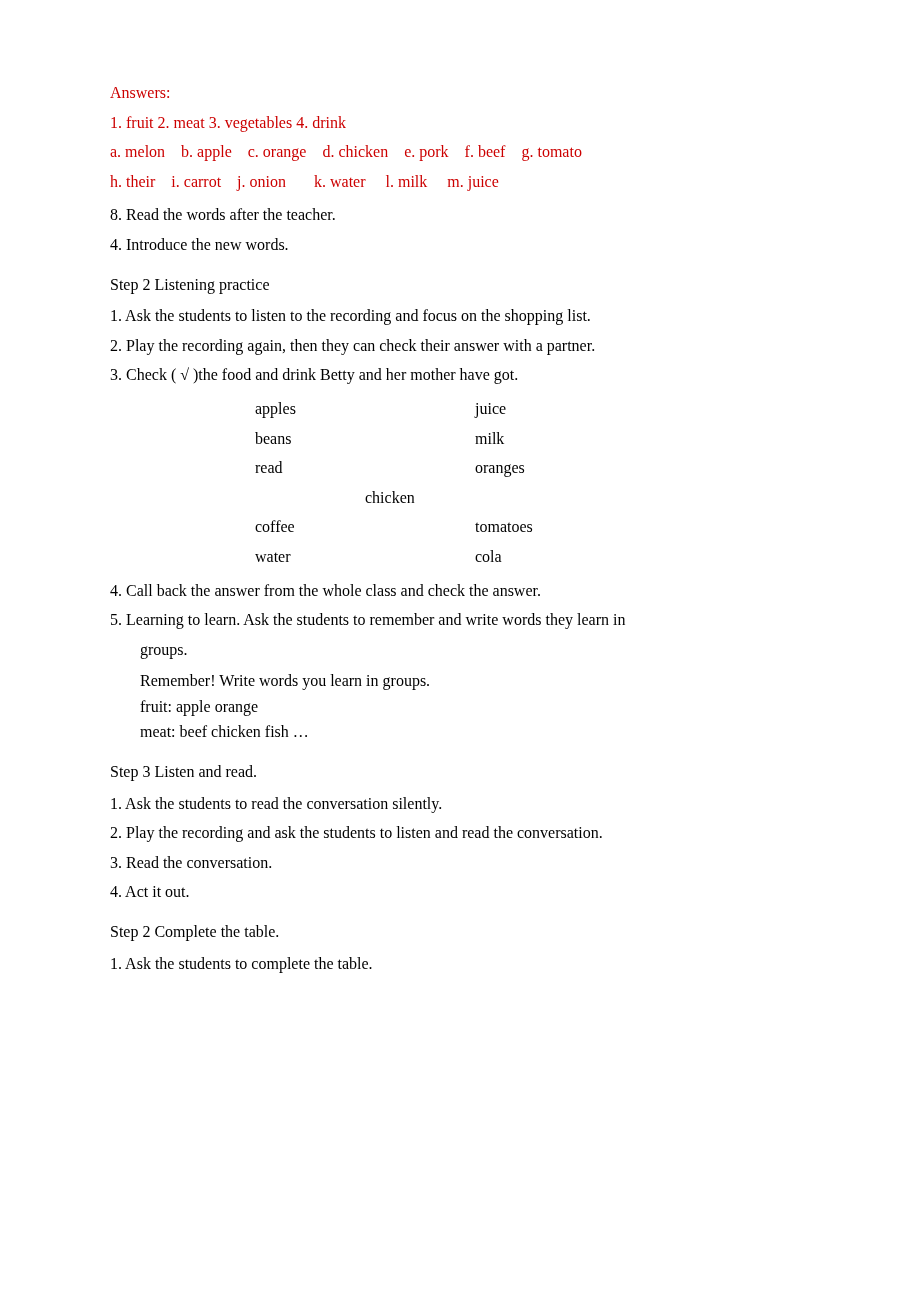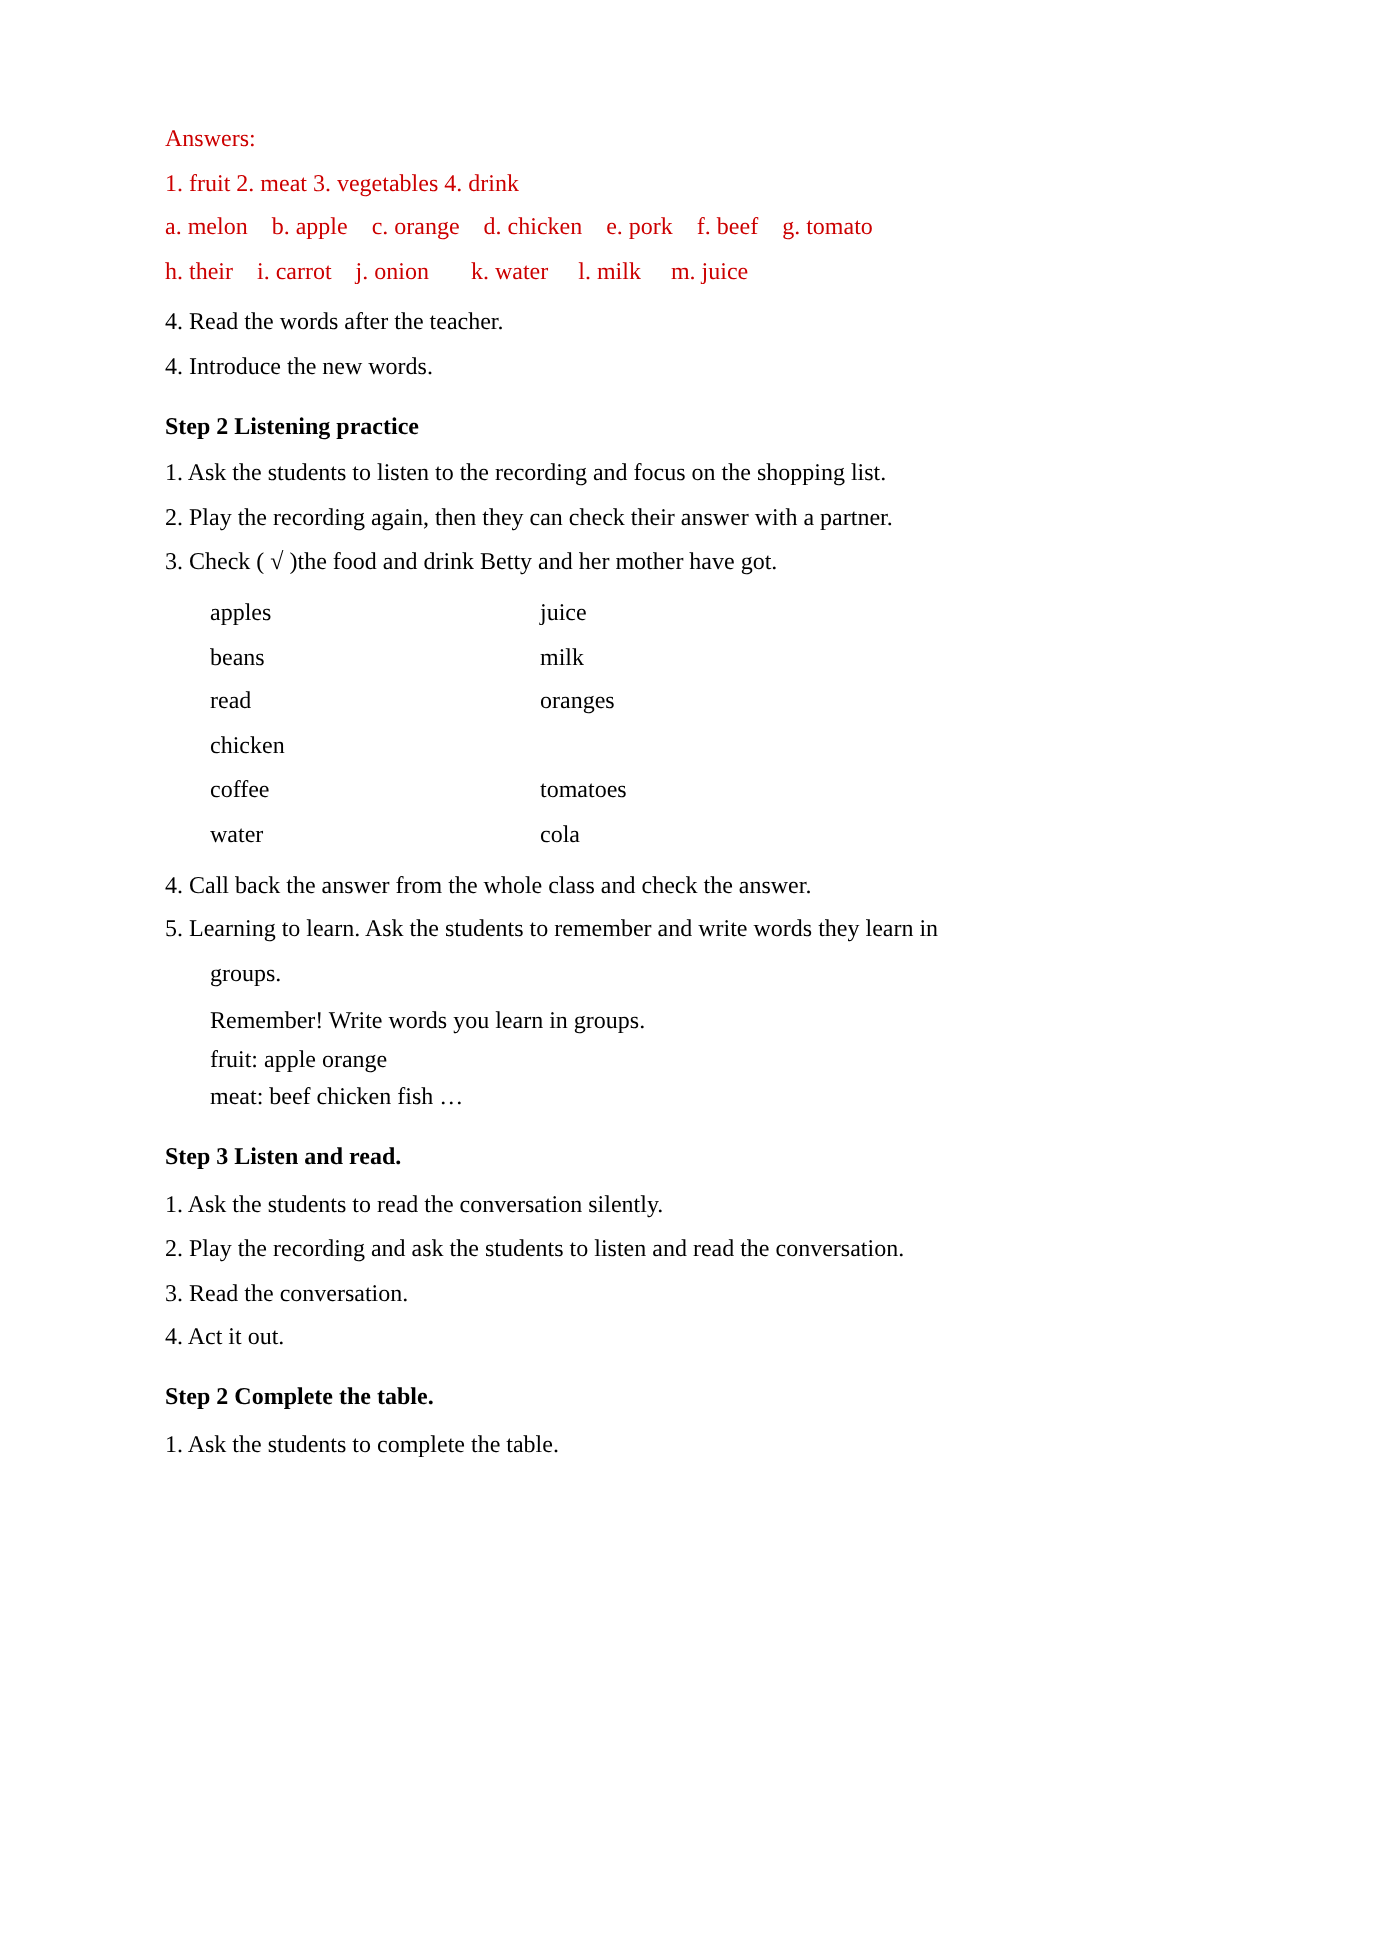--- a/index.html
+++ b/index.html
@@ -25,36 +25,37 @@
 
     .answers-section {
       margin-bottom: 8px;
     }
 
     .answers-row {
       margin-bottom: 4px;
     }
 
     .step-heading {
-      font-weight: bold;
+      font-weight: normal;
       margin: 14px 0 6px 0;
     }
 
     .numbered-item {
       margin-bottom: 4px;
       text-align: justify;
     }
 
     .food-list {
       margin: 8px 0 8px 30px;
     }
 
     .food-row {
       display: flex;
       margin-bottom: 4px;
+      justify-content: center;
     }
 
     .food-col {
       width: 220px;
     }
 
     .indent {
       margin-left: 30px;
       margin-bottom: 4px;
     }
@@ -84,21 +85,21 @@
     <span>h. their</span>&nbsp;&nbsp;&nbsp;
     <span>i. carrot</span>&nbsp;&nbsp;&nbsp;
     <span>j. onion</span>&nbsp;&nbsp;&nbsp;&nbsp;&nbsp;&nbsp;
     <span>k. water</span>&nbsp;&nbsp;&nbsp;&nbsp;
     <span>l. milk</span>&nbsp;&nbsp;&nbsp;&nbsp;
     <span>m. juice</span>
   </div>
 </div>
 
 <div class="numbered-item">
-  <span>4. Read the words after the teacher.</span>
+  <span>8. Read the words after the teacher.</span>
 </div>
 <div class="numbered-item">
   <span>4. Introduce the new words.</span>
 </div>
 
 <div class="step-heading">Step 2    Listening practice</div>
 
 <div class="numbered-item">
   <span>1. Ask the students to listen to the recording and focus on the shopping list.</span>
 </div>

